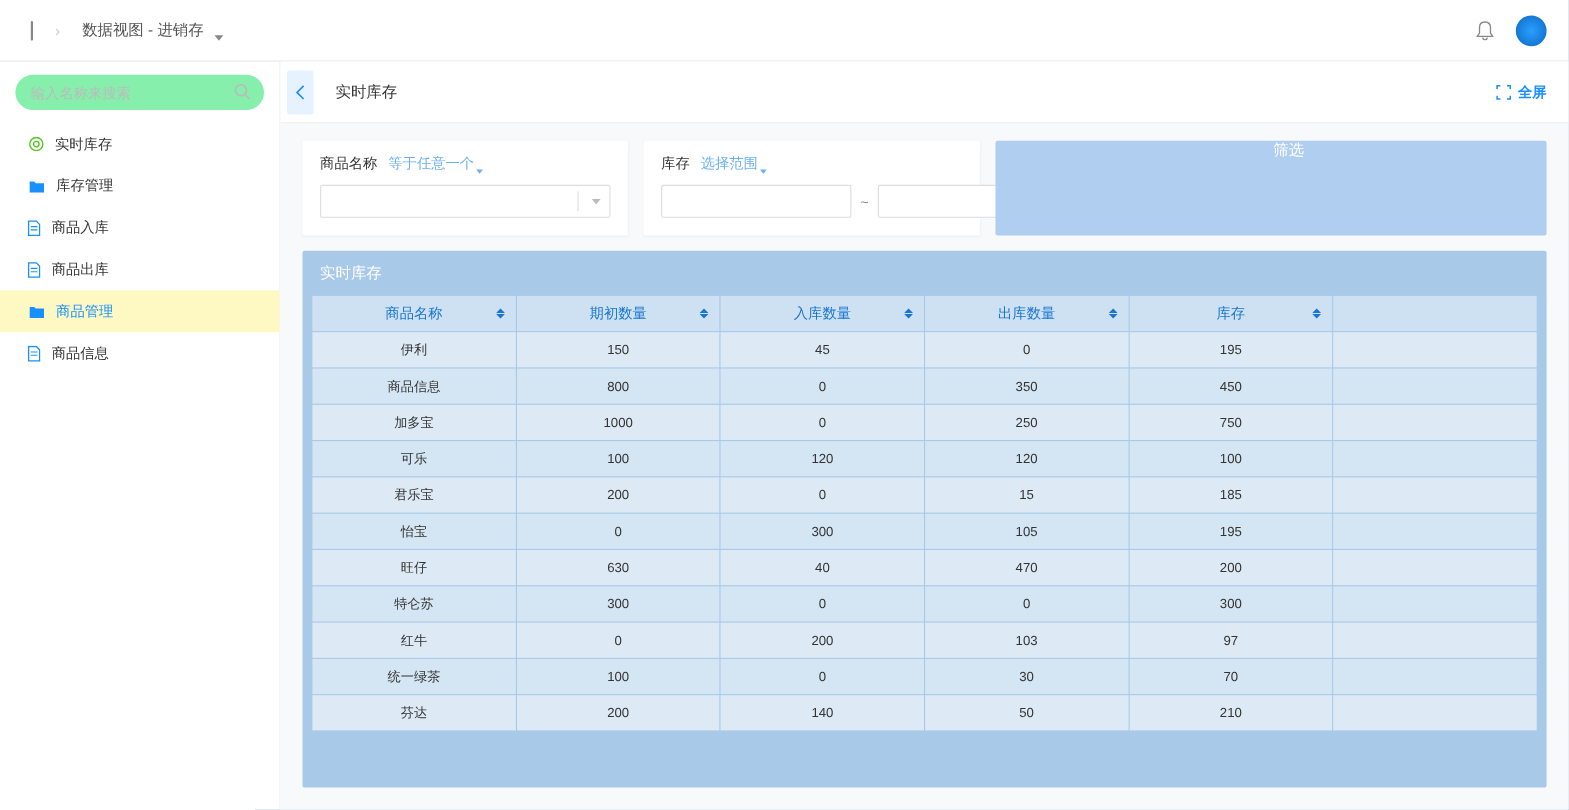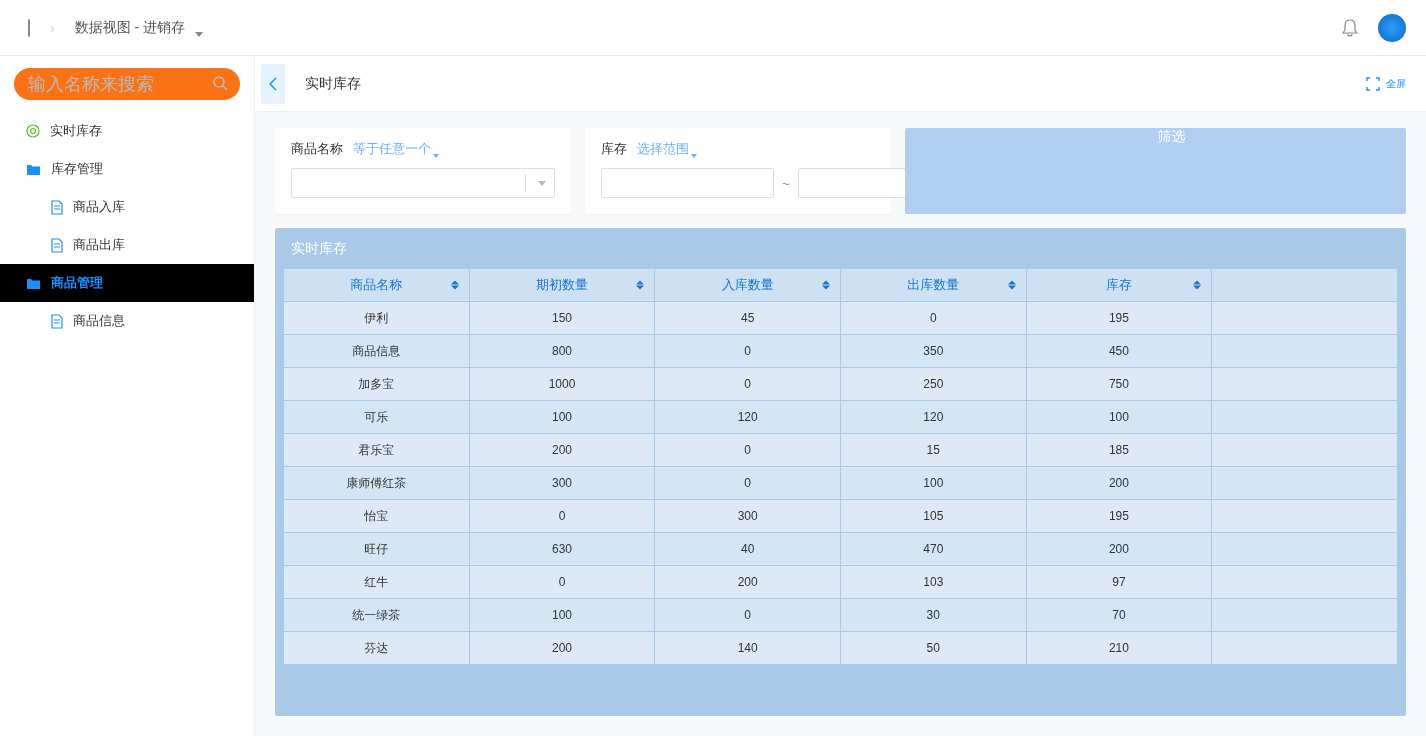--- a/index.html
+++ b/index.html
@@ -30,48 +30,48 @@
 .app-square-icon { width: 16px; height: 16px; border: 1.5px solid #888; border-radius: 2px; }
 .caret-down { width: 0; height: 0; border-left: 4px solid transparent; border-right: 4px solid transparent; border-top: 5px solid #888; margin-left: 4px; }
 .avatar { width: 28px; height: 28px; border-radius: 50%; background: radial-gradient(circle at 50% 50%, #2aa0ff, #0b66c3); }
 
 
 .layout { display: flex; height: calc(100% - 56px); }
 .sidebar { width: 255px; border-right: 1px solid #f0f0f0; padding-top: 12px; }
 .main { flex: 1; background: #f7f9fb; display: flex; flex-direction: column; overflow: hidden; }
 .search-wrap { padding: 0 14px 12px; }
 .search-input {
-  width: 100%; height: 32px; border-radius: 16px; background: #f97316;
-  border: none; padding: 0 36px 0 14px; font-size: 18px; color: #333;
+  width: 100%; height: 32px; border-radius: 16px; background: #86efac;
+  border: none; padding: 0 36px 0 14px; font-size: 13px; color: #333;
   outline: none;
 }
 .search-input::placeholder { color: #bbb; }
 .search-icon-wrap { position: relative; }
 .search-icon { position: absolute; right: 26px; top: 7px; color: #bbb; }
 
 .tree-item {
   display: flex; align-items: center; height: 38px; padding-left: 26px;
   font-size: 13px; color: #333; cursor: pointer; gap: 10px;
 }
-.tree-item.active { background: #000000; color: #1890ff; font-weight: 700; text-align: right; }
-.tree-item.level-1 { padding-left: 50px; }
+.tree-item.active { background: #fef9c3; color: #1890ff; font-weight: 400; text-align: right; }
+.tree-item.level-1 { padding-left: 24px; }
 
 
 .content-header {
   height: 56px; background: #fff; border-bottom: 1px solid #f0f0f0;
   display: flex; align-items: center; justify-content: space-between;
   padding: 0 20px 0 6px;
 }
 .content-header-left { display: flex; align-items: center; gap: 10px; }
 .back-btn {
   width: 24px; height: 40px; background: #e6f2ff; display: flex;
   align-items: center; justify-content: center; cursor: pointer; border-radius: 2px;
 }
 .content-title { font-size: 14px; color: #333; margin-left: 10px; }
-.fullscreen-btn { display: flex; align-items: center; gap: 6px; color: #1890ff; cursor: pointer; font-size: 10px; }
+.fullscreen-btn { display: flex; align-items: center; gap: 6px; color: #1890ff; cursor: pointer; font-size: 13px; font-weight: bold; }
 
 
 .filters { display: flex; gap: 14px; padding: 16px 20px 14px; }
 .filter-card {
   background: #fff; padding: 12px 16px 16px; border-radius: 2px;
   box-shadow: 0 1px 2px rgba(0,0,0,0.04);
 }
 .filter-card.f1 { width: 296px; }
 .filter-card.f2 { width: 306px; }
 .filter-label-row { display: flex; align-items: center; gap: 10px; margin-bottom: 10px; font-size: 13px; }
@@ -331,44 +331,44 @@
               </tr>
               <tr>
                 <td>君乐宝</td>
                 <td>200</td>
                 <td>0</td>
                 <td>15</td>
                 <td>185</td>
                 <td></td>
               </tr>
               <tr>
-                <td>康师傅红茶</td>
-                <td>300</td>
-                <td>0</td>
-                <td>100</td>
-                <td>200</td>
-                <td></td>
-              </tr>
-              <tr>
                 <td>怡宝</td>
                 <td>0</td>
                 <td>300</td>
                 <td>105</td>
                 <td>195</td>
                 <td></td>
               </tr>
               <tr>
                 <td>旺仔</td>
                 <td>630</td>
                 <td>40</td>
                 <td>470</td>
                 <td>200</td>
                 <td></td>
               </tr>
               <tr>
+                <td>特仑苏</td>
+                <td>300</td>
+                <td>0</td>
+                <td>0</td>
+                <td>300</td>
+                <td></td>
+              </tr>
+              <tr>
                 <td>红牛</td>
                 <td>0</td>
                 <td>200</td>
                 <td>103</td>
                 <td>97</td>
                 <td></td>
               </tr>
               <tr>
                 <td>统一绿茶</td>
                 <td>100</td>

